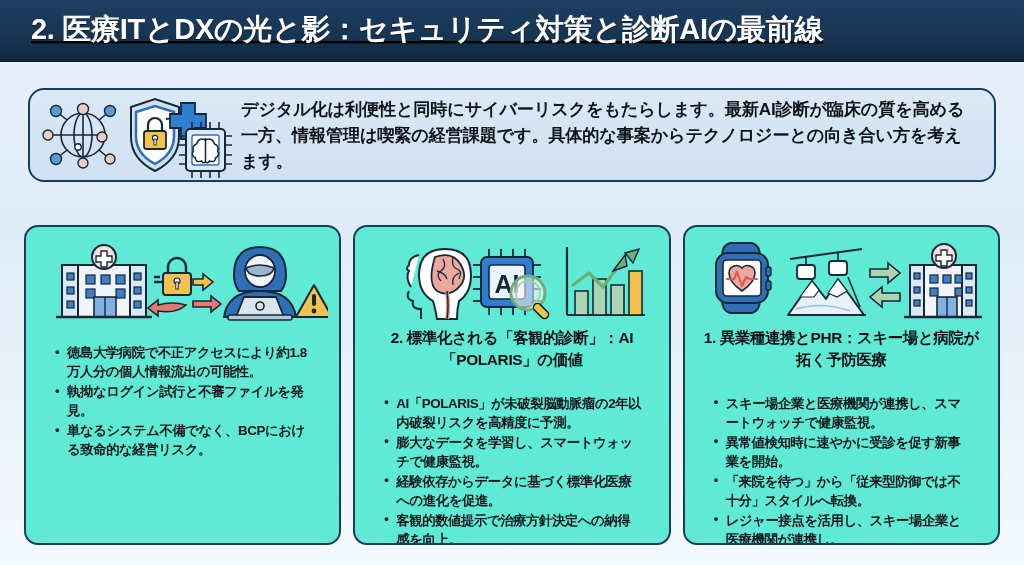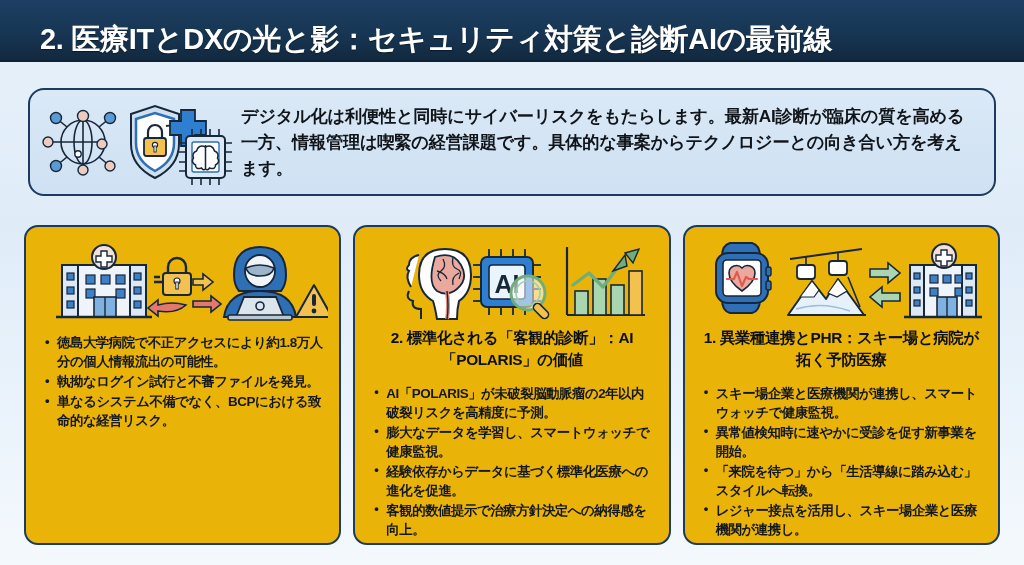--- a/index.html
+++ b/index.html
@@ -16,40 +16,41 @@
     background: linear-gradient(180deg, #e8f1fa 0%, #dfecf8 40%, #eaf3fb 72%, #f4f9fd 100%);
     position: relative;
   }
 
   
   .header-bar {
     width: 1024px;
     height: 62px;
     background: linear-gradient(180deg, #1e3f63 0%, #173654 55%, #12293f 100%);
     display: flex;
-    align-items: flex-end;
-    padding-left: 40px;
+    align-items: center;
+    padding-left: 31px;
     border-bottom: 2px solid #0d2236;
+    text-decoration: underline;
   }
   .header-title {
     color: #ffffff;
     font-size: 29px;
     font-weight: bold;
     letter-spacing: -0.3px;
     white-space: nowrap;
     text-shadow: 0 1px 1px rgba(0,0,0,0.45);
   }
 
   
   .intro-banner {
     position: absolute;
     left: 28px;
     top: 88px;
     width: 968px;
-    height: 108px;
+    height: 94px;
     background: linear-gradient(180deg, #dbe9f7 0%, #d3e4f4 55%, #cfe1f3 100%);
     border: 2px solid #1b3c5e;
     border-radius: 16px;
     display: flex;
     align-items: center;
     padding: 6px 14px 6px 10px;
     overflow: hidden;
   }
 
   .intro-icon {
@@ -77,21 +78,21 @@
     left: 24px;
     top: 225px;
     width: 976px;
     height: 320px;
     display: flex;
     gap: 12px;
   }
 
   .card {
     flex: 1 1 0;
-    background: #eab308;
+    background: #5eead4;
     border: 2px solid #1b3c5e;
     border-radius: 14px;
     padding: 6px 10px 8px 10px;
     display: flex;
     flex-direction: column;
     overflow: hidden;
   }
 
   .card-art {
     height: 92px;
@@ -108,21 +109,21 @@
     color: #0c0f13;
     text-align: center;
     padding: 2px 2px 5px 2px;
     letter-spacing: -0.35px;
     flex: 0 0 auto;
   }
 
   .card-bullets {
     list-style: none;
     padding: 2px 0 0 2px;
-    margin: 6px;
+    margin: 16px;
     flex: 1 1 auto;
   }
 
   .card-bullets li {
     position: relative;
     padding-left: 13px;
     font-size: 13.4px;
     line-height: 1.42;
     color: #14181d;
     font-weight: bold;
@@ -386,18 +387,18 @@
         </g>
         <rect x="241" y="62" width="20" height="20" fill="#7fb2e0" stroke="#17273a" stroke-width="1.6"></rect>
         <line x1="251" y1="62" x2="251" y2="82" stroke="#17273a" stroke-width="1.4"></line>
         <line x1="208" y1="82" x2="286" y2="82" stroke="#17273a" stroke-width="2.4"></line>
       </svg>
     </div>
     <div class="card-heading">1. 異業種連携とPHR：スキー場と病院が拓く予防医療</div>
     <ul class="card-bullets">
       <li>スキー場企業と医療機関が連携し、スマートウォッチで健康監視。</li>
       <li>異常値検知時に速やかに受診を促す新事業を開始。</li>
-      <li>「来院を待つ」から「生活導線に踏み込む」スタイルへ転換。</li>
+      <li>「来院を待つ」から「従来型防御では不十分」スタイルへ転換。</li>
       <li>レジャー接点を活用し、スキー場企業と医療機関が連携し。</li>
     </ul>
   </div>
 
 </div>
 
 </body></html>

